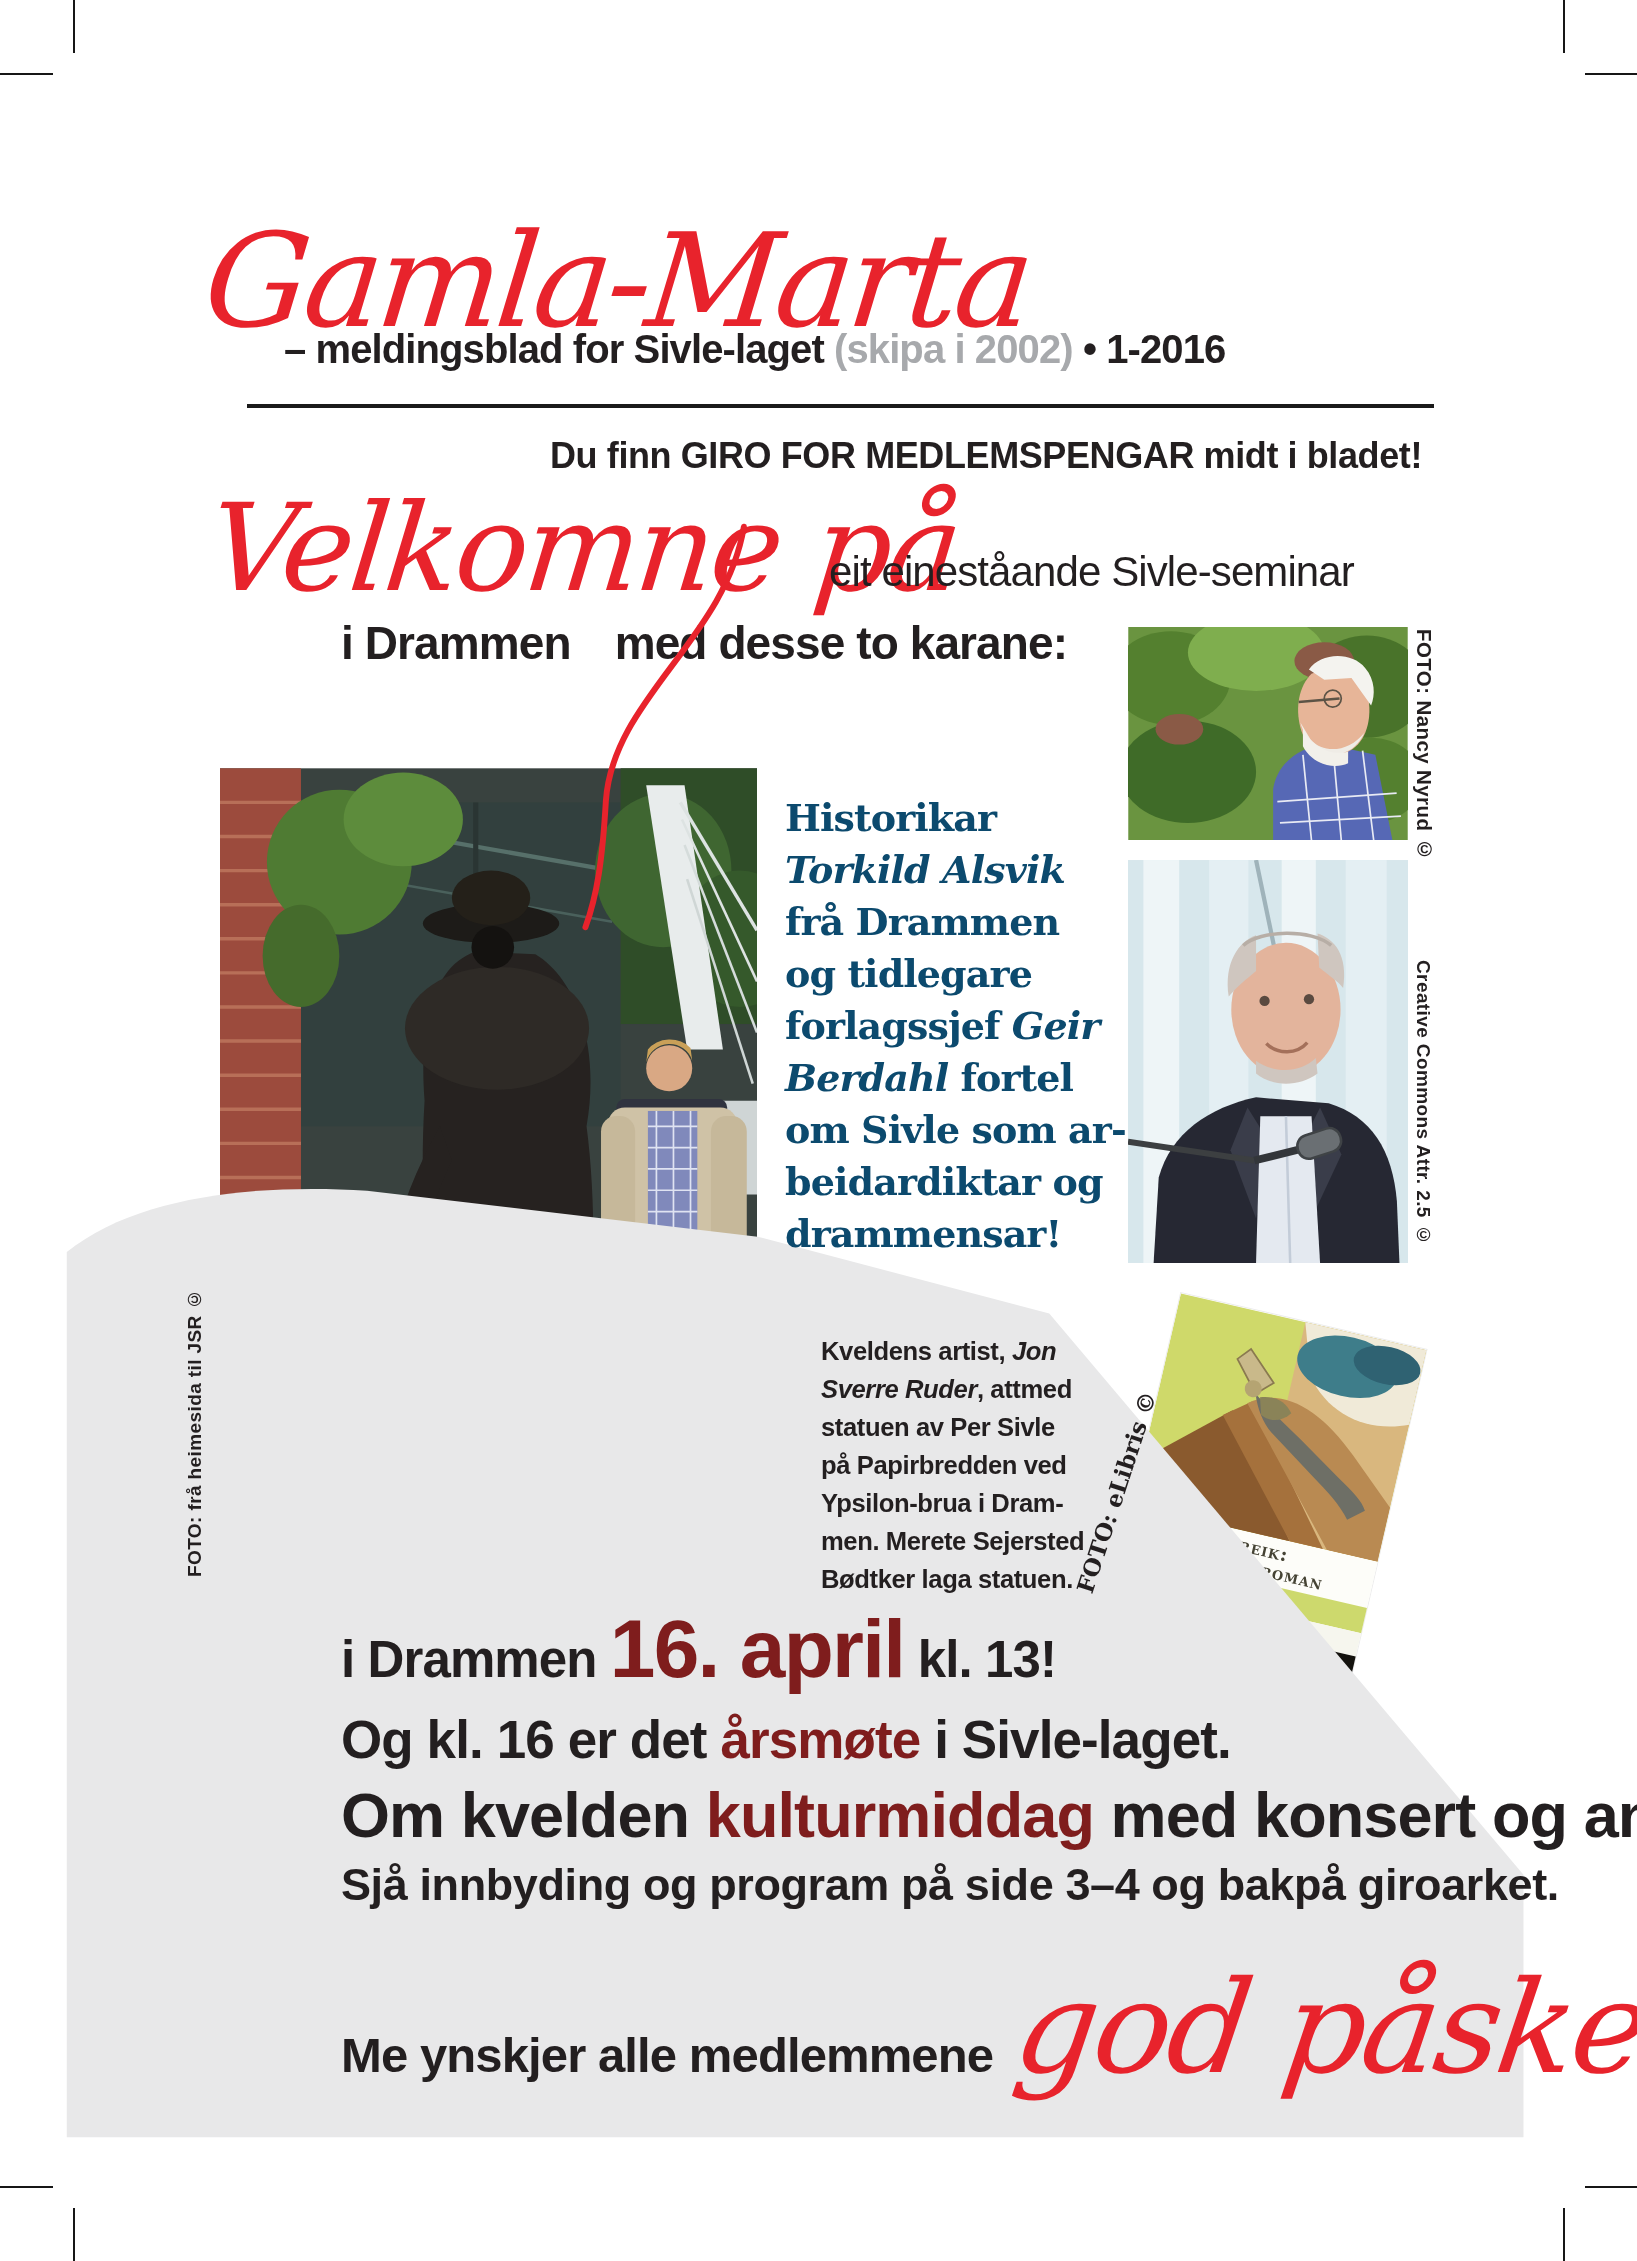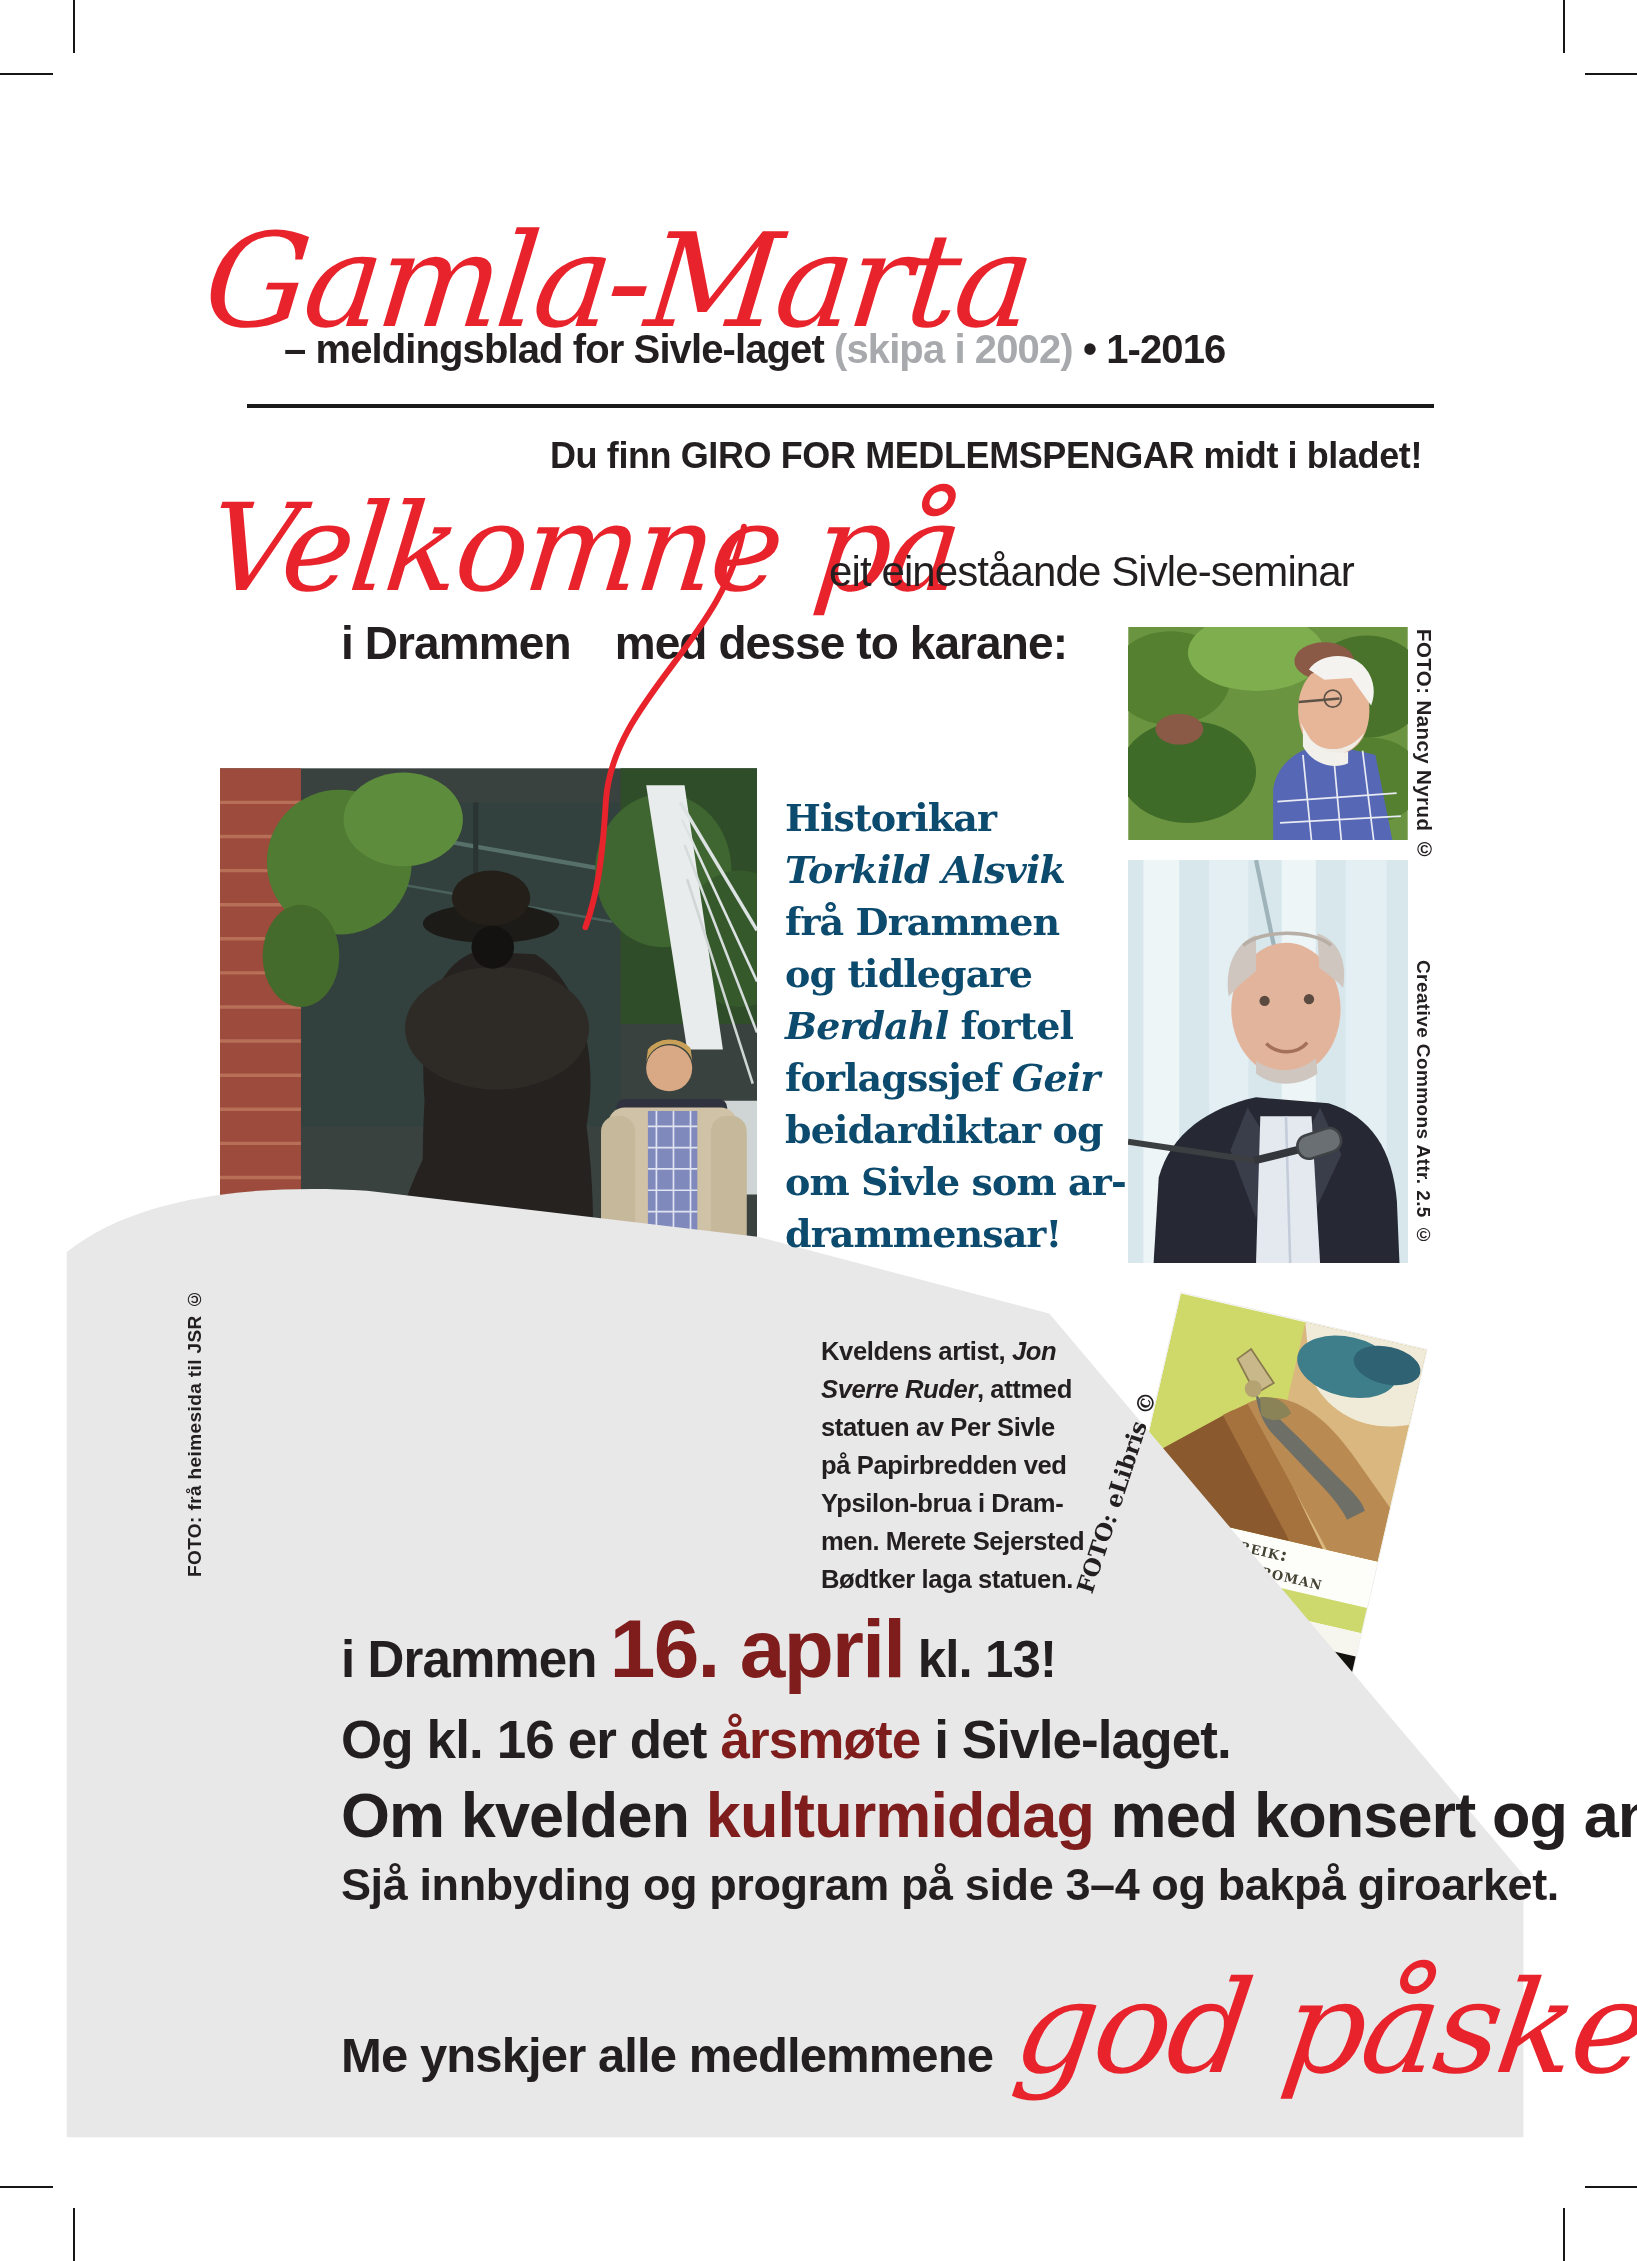--- a/index.html
+++ b/index.html
@@ -266,24 +266,24 @@
     <div class="band-green"></div>
     <div class="band-author">Per Sivle</div>
     <div class="band-black"></div>
   </div>
 
   <div class="abs z3" id="speakers">
       <div><span>Historikar</span></div>
       <div><span class="it">Torkild Alsvik</span></div>
       <div><span>frå Drammen</span></div>
       <div><span>og tidlegare</span></div>
+      <div><span>forlagssjef </span><span class="it">Geir</span></div>
       <div><span class="it">Berdahl</span><span> fortel</span></div>
-      <div><span>forlagssjef </span><span class="it">Geir</span></div>
+      <div><span>om Sivle som ar-</span></div>
       <div><span>beidardiktar og</span></div>
-      <div><span>om Sivle som ar-</span></div>
       <div><span>drammensar!</span></div>
     </div>
 
   <div class="abs z3" id="statue-caption">
       <div><span>Kveldens artist, </span><span class="it">Jon</span></div>
       <div><span class="it">Sverre Ruder</span><span>, attmed</span></div>
       <div><span>statuen av Per Sivle</span></div>
       <div><span>på Papirbredden ved</span></div>
       <div><span>Ypsilon-brua i Dram-</span></div>
       <div><span>men. Merete Sejersted</span></div>

